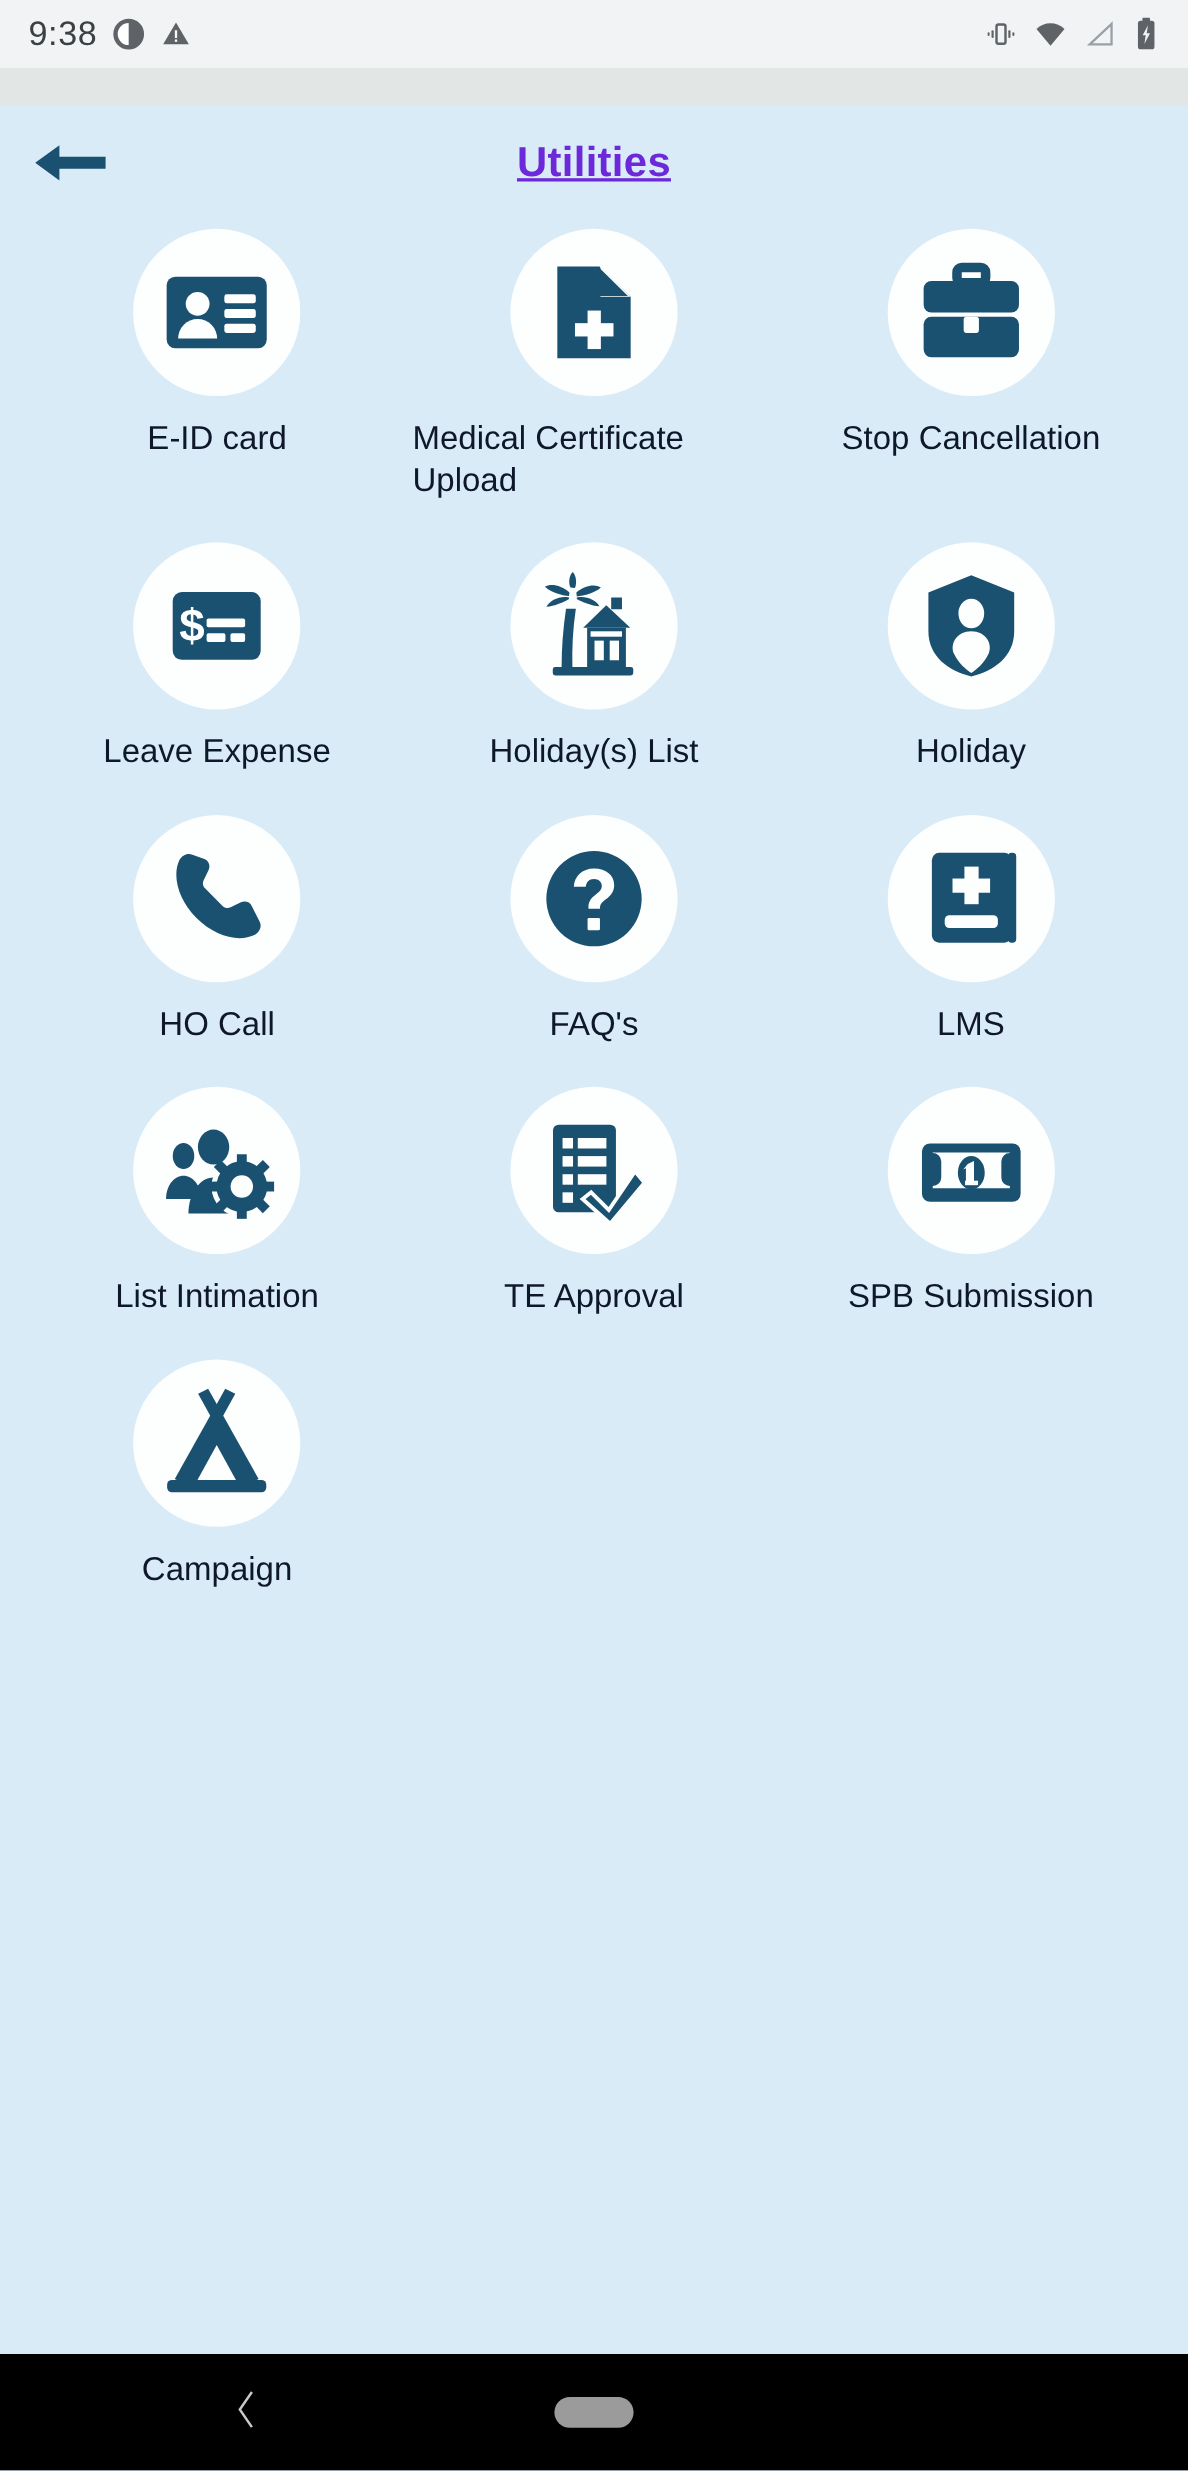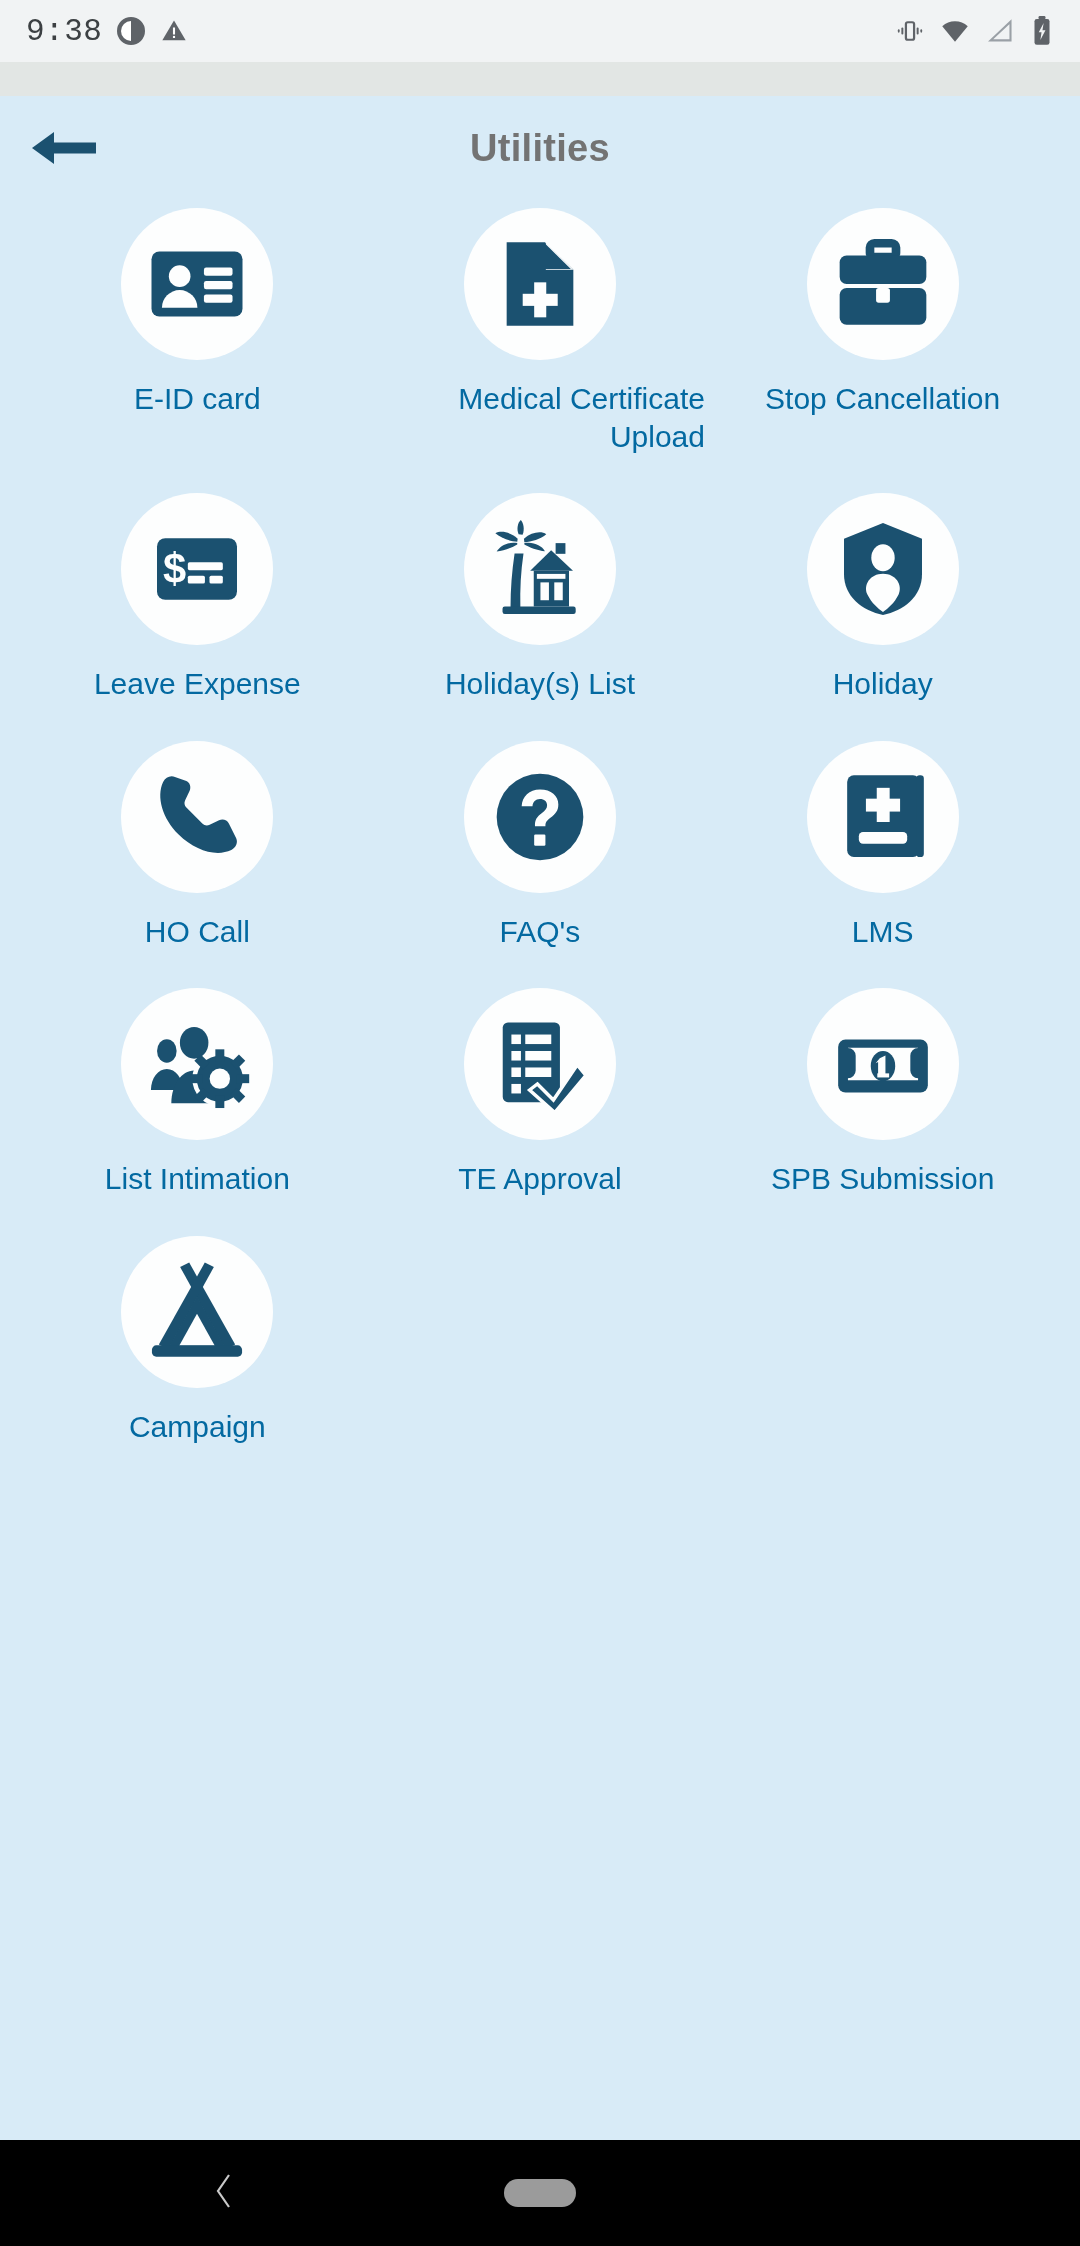--- a/index.html
+++ b/index.html
@@ -7,61 +7,61 @@
     width:1080px; height:2246px;
     background:#d6eaf8;
     font-family:"Liberation Sans", sans-serif;
     overflow:hidden;
   }
   #screen { position:relative; width:1080px; height:2246px; background:#d8ebf7; }
 
   
   .statusbar {
     height:62px; background:#f1f3f4; display:flex; align-items:center;
-    padding:0 26px; color:#3c4043;font-family:Liberation Mono, monospace;
+    padding:0 26px; color:#3c4043;
   }
   .sb-time { font-size:31px; font-weight:400; letter-spacing:.5px; color:#3c4043; }
   .sb-left { display:flex; align-items:center; gap:14px; }
   .sb-right { margin-left:auto; display:flex; align-items:center; gap:16px; }
   .sb-icon { display:block; }
 
   
   .subbar { height:34px; background:#e2e6e4; }
 
   
   .header {
     position:relative; height:104px; display:flex; align-items:center;
   }
   .back-btn {
     position:absolute; left:22px; top:50%; transform:translateY(-50%);
     width:86px; height:64px; display:flex; align-items:center; justify-content:center;
     cursor:pointer;
   }
   .page-title {
     width:100%; text-align:center; font-size:38px; font-weight:bold;
-    color:#737373; letter-spacing:.3px;
+    color:#6d28d9; letter-spacing:.3px;text-decoration:underline;
   }
 
   
   .grid {
     padding:8px 26px 0 26px;
     display:grid; grid-template-columns:repeat(3, 1fr);
     row-gap:38px;
   }
   .tile {
     display:flex; flex-direction:column; align-items:center;
     cursor:pointer;
   }
   .circle {
     width:152px; height:152px; border-radius:50%;
     background:#fdfefe; display:flex; align-items:center; justify-content:center;
     margin-bottom:20px;
   }
   .tile-label {
-    font-size:30px; line-height:1.25; color:#0369a1; text-align:right;
+    font-size:30px; line-height:1.25; color:#0f172a; text-align:left;
     max-width:330px;
   }
 
   
   .navbar {
     position:absolute; left:0; bottom:0; width:1080px; height:106px;
     background:#000; display:flex; align-items:center;
   }
   .nav-back { position:absolute; left:212px; top:50%; transform:translateY(-50%); }
   .nav-pill {

